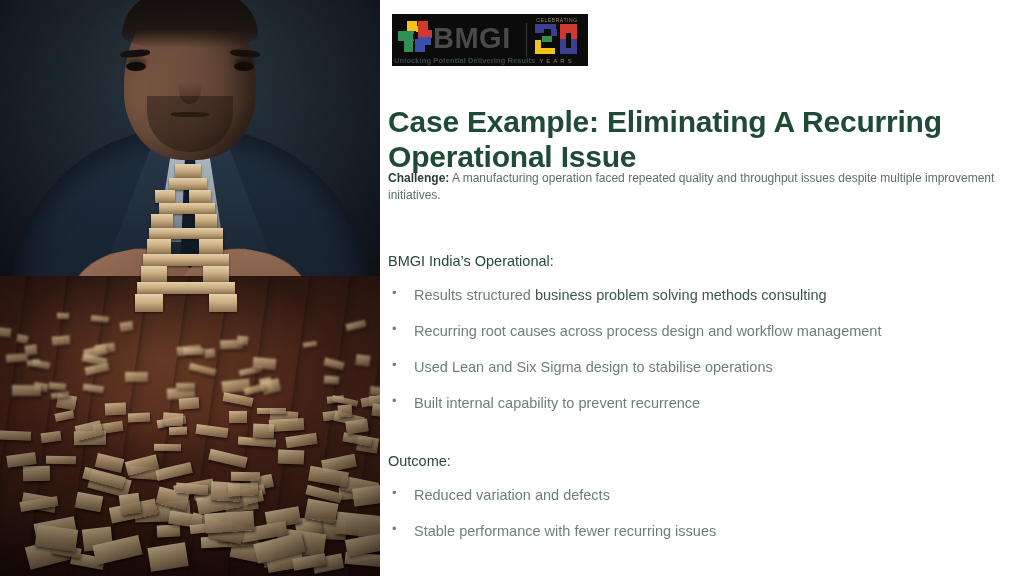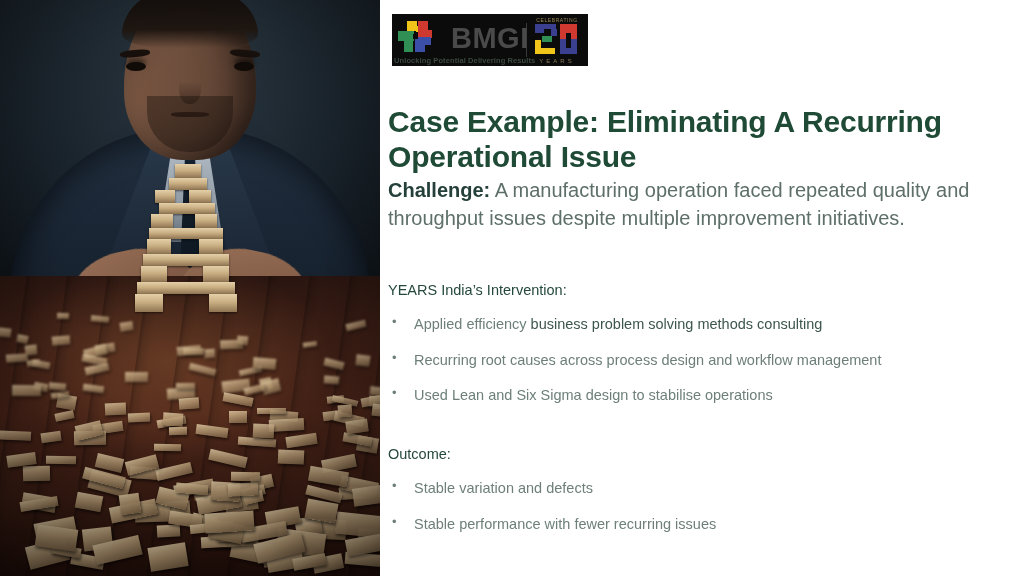--- a/index.html
+++ b/index.html
@@ -302,21 +302,21 @@
   .lm-b { left: 17px; top: 16px;  width: 10px; height: 15px; background: #3b4fa8; }
   .lm-b2{ left: 22px; top: 16px;  width: 11px; height: 8px;  background: #3b4fa8; }
   .lm-w { left: 15px; top: 13px;  width: 5px;  height: 5px;  background: #0b0b0b; }
 
   .logo-word {
     color: #4a4a4a;
     font-size: 29px;
     font-weight: 700;
     letter-spacing: .5px;
     line-height: 1;
-    margin-left: 19px;
+    margin-left: 1px;
     margin-top: -4px;
     font-family: "Liberation Sans", sans-serif;
   }
   .logo-tagline {
     position: absolute;
     left: 2px;
     bottom: 1px;
     width: 132px;
     color: #3c4a42;
     font-size: 7.5px;
@@ -394,24 +394,24 @@
   }
 
   .body-wrap {
     position: absolute;
     left: 8px;
     top: 168px;
     right: 14px;
   }
 
   .challenge {
-    font-size: 20px;
+    font-size: 12px;
     line-height: 1.42;
     color: #5d6f68;
-    margin: 8px 0 0 0;
+    margin: 2px 0 0 0;
     font-family: "Liberation Sans", sans-serif;
   }
   .challenge .lead {
     color: #25403a;
     font-weight: 700;
   }
 
   .section-head {
     font-size: 14.5px;
     color: #25483c;
@@ -692,28 +692,29 @@
     </div>
 
     <h1 class="title">Case Example: Eliminating A Recurring Operational Issue</h1>
 
     <div class="body-wrap">
 
       <p class="challenge">
         <span class="lead">Challenge:</span><span> A manufacturing operation faced repeated quality and throughput issues despite multiple improvement initiatives.</span>
       </p>
 
-      <div class="section-head">YEARS India’s Intervention:</div>
+      <div class="section-head">BMGI India’s Operational:</div>
       <ul class="bullets" id="intervention-list">
-          <li><span>Applied efficiency </span><span class="strongish">business problem solving methods consulting</span></li>
+          <li><span>Results structured </span><span class="strongish">business problem solving methods consulting</span></li>
           <li><span>Recurring root causes across process design and workflow management</span></li>
           <li><span>Used Lean and Six Sigma design to stabilise operations</span></li>
+          <li><span>Built internal capability to prevent recurrence</span></li>
         </ul>
 
       <div class="section-head outcome">Outcome:</div>
       <ul class="bullets" id="outcome-list">
-          <li><span>Stable variation and defects</span></li>
+          <li><span>Reduced variation and defects</span></li>
           <li><span>Stable performance with fewer recurring issues</span></li>
         </ul>
 
     </div>
   </div>
 </div>
 
 </body></html>

